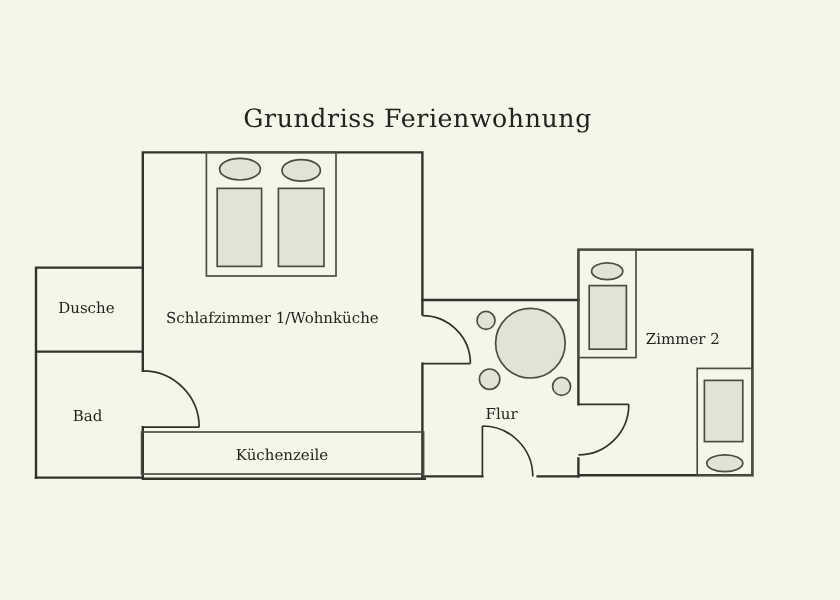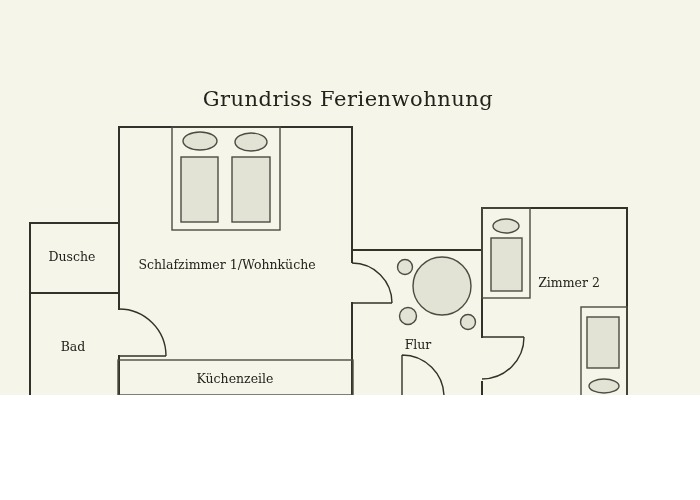--- a/index.html
+++ b/index.html
@@ -2,21 +2,21 @@
 <html style="--bg: #f5f5ea; --wall: #32322a; --furn: #e2e2d5; --furnline: #4c4c41; --text: #23231c;"><head>
 <meta charset="utf-8">
 <style>
   html, body {
     margin: 0;
     padding: 0;
   }
   .canvas {
     position: relative;
     width: 700px;
-    height: 395px;
+    height: 500px;
     background: var(--bg, #f5f5ea);
     overflow: hidden;
     font-family: "DejaVu Serif", serif;
   }
   svg { display: block; }
   .wall {
     stroke: var(--wall, #32322a);
     stroke-width: 2;
     fill: none;
     stroke-linecap: square;

